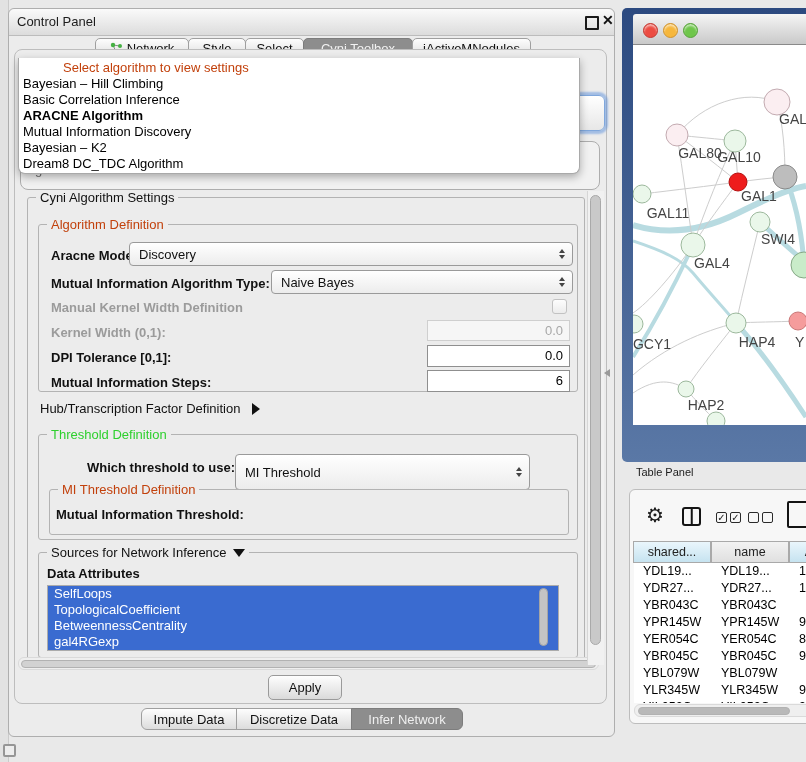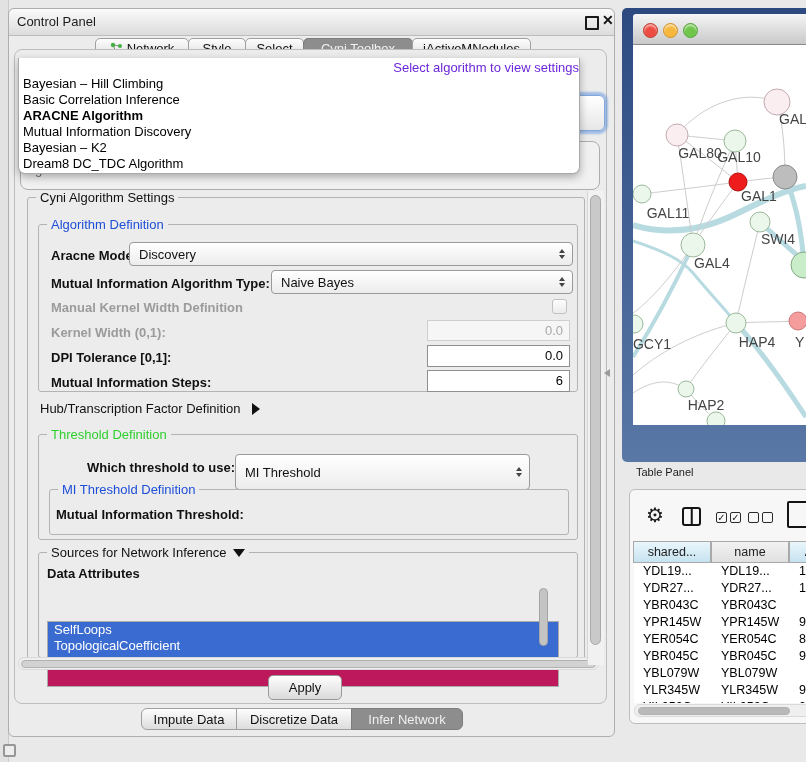--- a/index.html
+++ b/index.html
@@ -37,47 +37,47 @@
                 border-radius:8px;background:#f1f1f1;z-index:3;}
   .behind-text{left:14px;top:20px;font-size:13px;color:#6f6f6f;white-space:nowrap;}
   .behind-combo{left:538px;top:86px;width:56px;height:34px;border:1px solid #7fa7dc;border-radius:6px;
                 background:linear-gradient(#ffffff,#e7e7e7);
                 box-shadow:0 0 2px 3px rgba(100,150,220,.55);z-index:3;}
 
   
   .dropdown{left:9px;top:49px;width:562px;height:116px;background:#ffffff;
             border:1px solid #a9a9a9;border-top:none;border-radius:0 0 7px 7px;
             box-shadow:0 3px 8px rgba(0,0,0,.30);z-index:10;padding-top:2px;box-sizing:border-box;}
-  .dd-head{text-align:right;font-size:13px;color:#6d28d9;height:16px;line-height:16px;margin-left:44px;}
+  .dd-head{text-align:left;font-size:13px;color:#c2410c;height:16px;line-height:16px;margin-left:44px;}
   .dd-item{font-size:13px;color:#000;height:16px;line-height:16px;padding-left:4px;white-space:nowrap;}
 
   
   .group{border:1px solid #b3b3b3;border-radius:3px;background:transparent;}
   .gtitle{position:absolute;top:-8px;left:8px;background:#ececec;padding:0 4px;font-size:13px;color:#111;white-space:nowrap;}
-  .gtitle.blue{color:#1d4ed8;}
+  .gtitle.blue{color:#c2410c;}
   .gtitle.green{color:#2ed02e;}
 
   
   .combo{border:1px solid #9a9a9a;border-radius:4px;background:linear-gradient(#ffffff,#ececec);
          display:flex;align-items:center;justify-content:space-between;box-sizing:border-box;
          font-size:13px;color:#111;padding-left:9px;}
   .spins{display:flex;flex-direction:column;align-items:center;margin-right:7px;gap:2px;}
   .tri-up{width:0;height:0;border-left:3.5px solid transparent;border-right:3.5px solid transparent;border-bottom:4.5px solid #444;}
   .tri-dn{width:0;height:0;border-left:3.5px solid transparent;border-right:3.5px solid transparent;border-top:4.5px solid #444;}
 
   
   .field{border:1px solid #8f8f8f;background:#fff;font-size:13px;color:#000;
          text-align:right;box-sizing:border-box;padding-right:6px;}
   .field.dis{border-color:#cfcfcf;background:#f6f6f6;color:#a8a8a8;}
 
   .checkbox{width:15px;height:15px;border:1px solid #c2c2c2;border-radius:3px;
             background:linear-gradient(#fdfdfd,#ececec);box-sizing:border-box;}
 
   
-  .attr-list{background:#be185d;border:1px solid #ababab;overflow:hidden;box-sizing:border-box;margin-top:36px;}
+  .attr-list{background:#a16207;border:1px solid #ababab;overflow:hidden;box-sizing:border-box;}
   .attr-item{height:16px;line-height:16px;font-size:13px;color:#fff;background:#3a6bd0;padding-left:6px;}
   .list-thumb{position:absolute;width:9px;border-radius:5px;background:#c4c4c4;border:1px solid #a5a5a5;box-sizing:border-box;}
 
   
   .vtrack{background:#f1f1f1;border-left:1px solid #d6d6d6;}
   .vthumb{border-radius:6px;background:#c9c9c9;border:1px solid #a9a9a9;box-sizing:border-box;}
   .htrack{background:#efefef;border:1px solid #dadada;border-radius:6px;box-sizing:border-box;}
   .hthumb{border-radius:5px;background:#d2d2d2;border:1px solid #b2b2b2;box-sizing:border-box;}
 
   .apply-btn{border:1px solid #9a9a9a;border-radius:5px;background:linear-gradient(#fefefe,#dadada);
@@ -237,20 +237,21 @@
 
       <div class="abs group" style="left:10px;top:354px;width:538px;height:104px;">
         <span class="gtitle" style="display:flex;align-items:center;gap:6px;">
           <span>Sources for Network Inference</span>
           <span style="width:0;height:0;border-left:6px solid transparent;border-right:6px solid transparent;border-top:8px solid #111;"></span>
         </span>
         <span class="abs lbl b" style="left:8px;top:13px;">Data Attributes</span>
         <div class="abs attr-list" style="left:8px;top:32px;width:512px;height:66px;">
           <div class="attr-item">SelfLoops</div>
           <div class="attr-item">TopologicalCoefficient</div>
+          <div class="attr-item">BetweennessCentrality</div>
           <div class="attr-item">gal4RGexp</div>
         </div>
         <div class="list-thumb" style="left:500px;top:35px;height:58px;"></div>
       </div>
     </div>
 
     <div class="abs htrack" style="left:9px;top:648px;width:581px;height:13px;">
       <div class="hthumb" style="position:absolute;left:2px;top:2px;width:575px;height:8px;"></div>
     </div>
 

